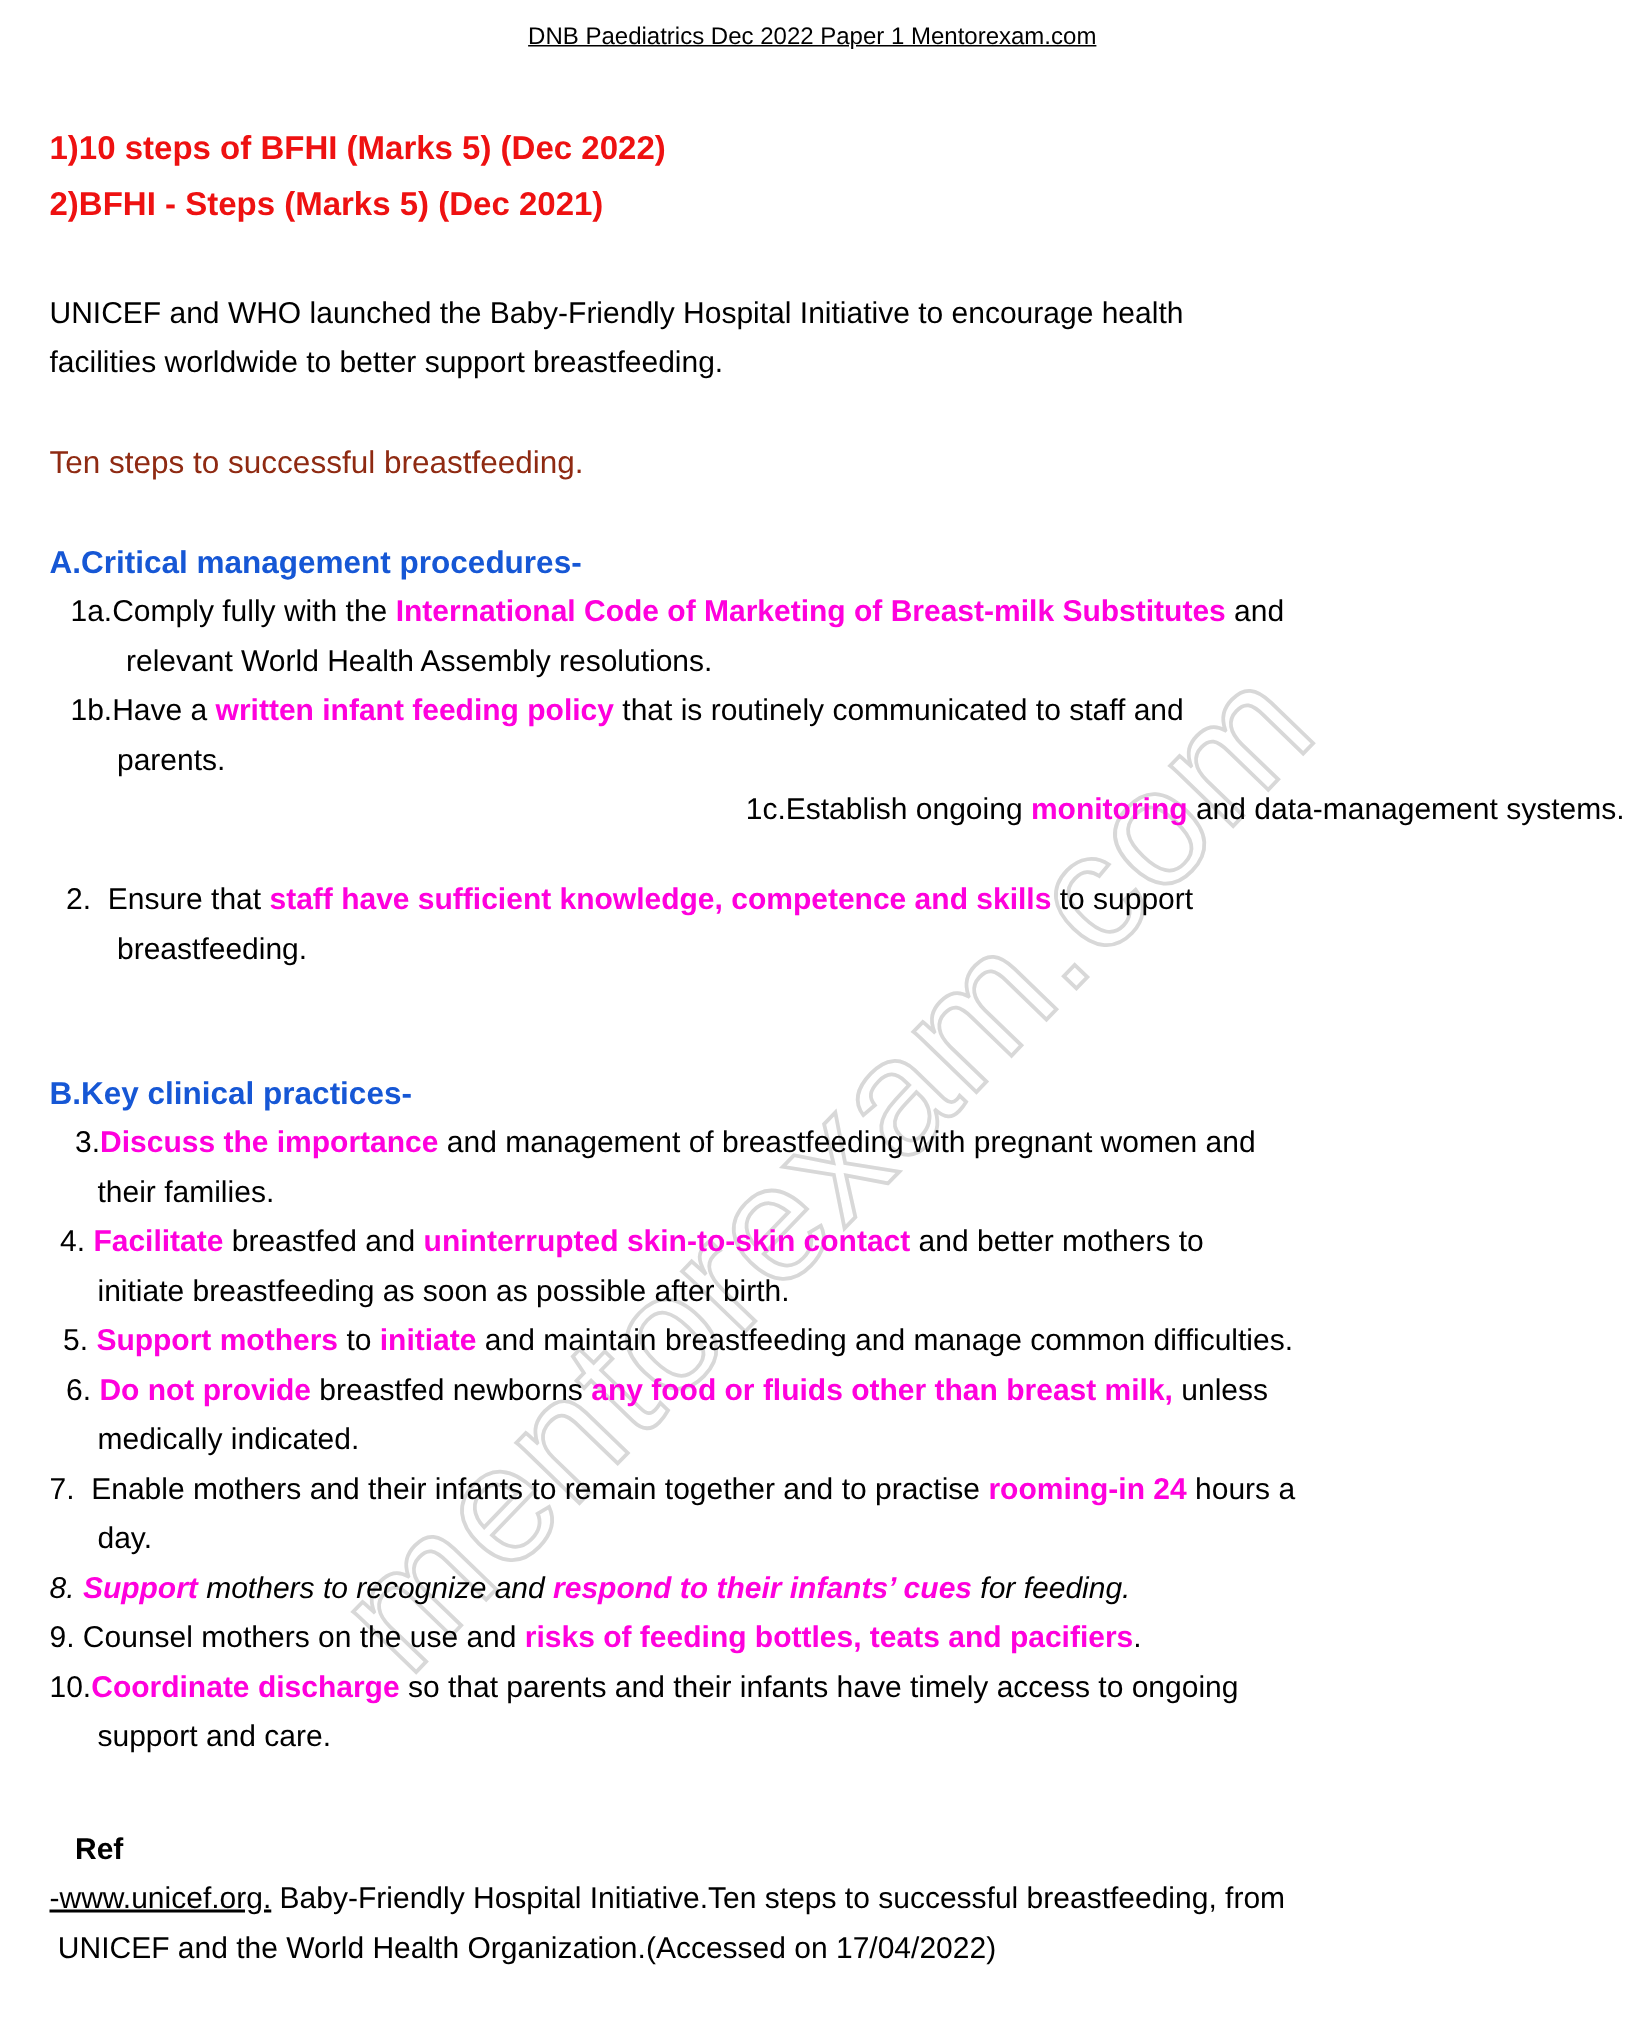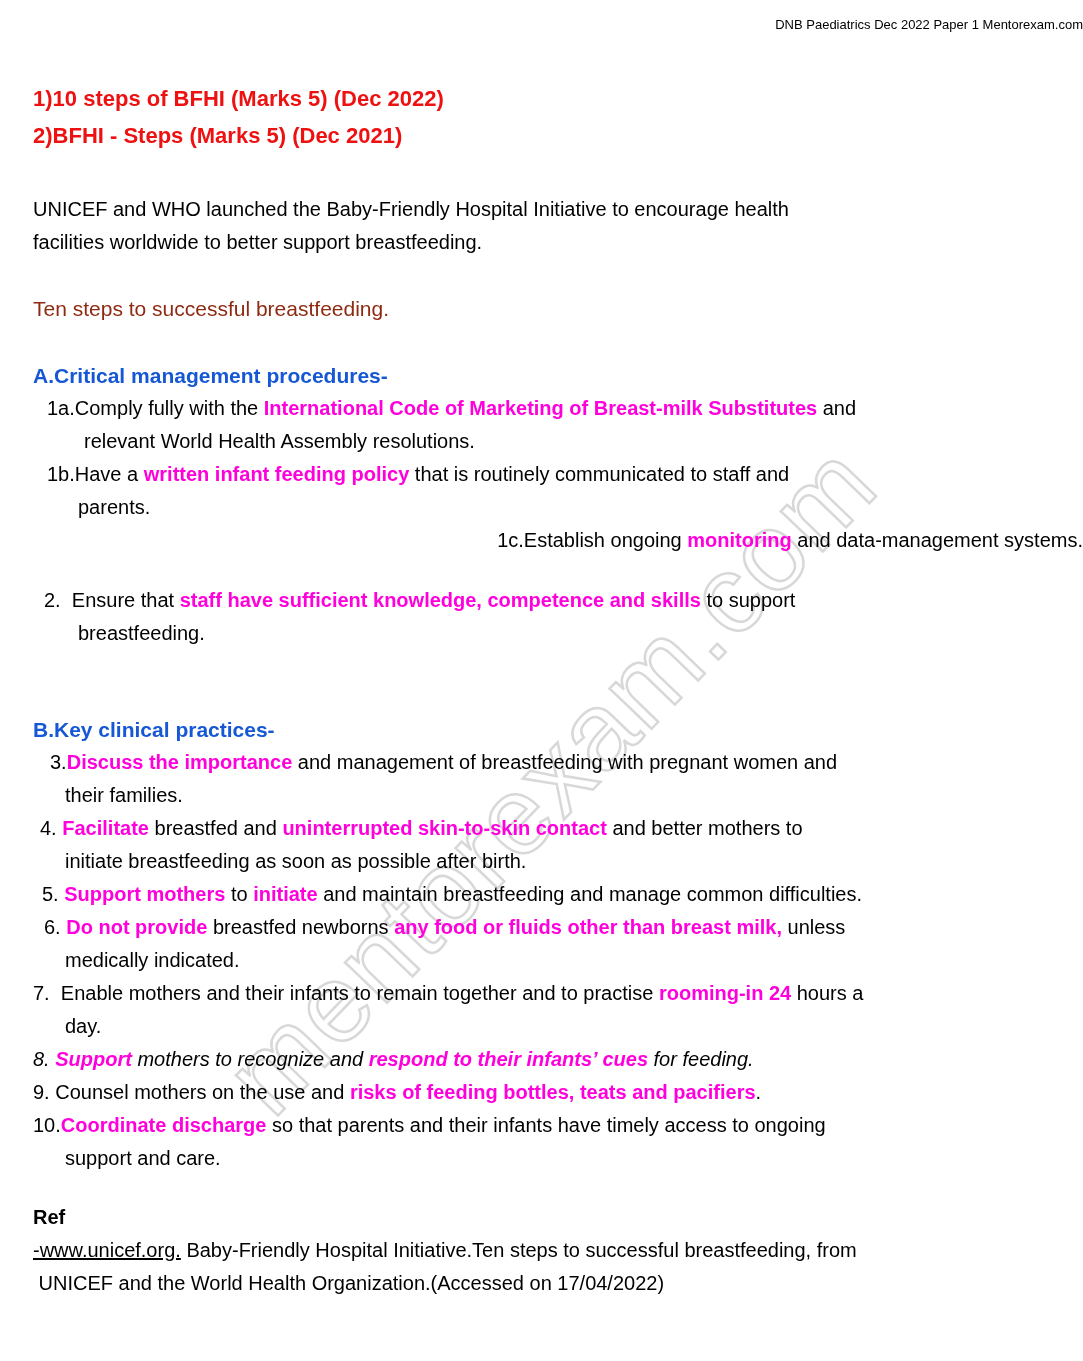--- a/index.html
+++ b/index.html
@@ -40,21 +40,21 @@
   .content{
     position:relative;
     z-index:1;
   }
   .ln{
     white-space:pre-wrap;
     font-size:20px;
     line-height:33px;
     color:var(--ink);
   }
-  .s-header{font-size:13px;line-height:22px;text-align:right;}
+  .s-header{font-size:16px;line-height:22px;text-align:center;text-decoration:underline;}
   .s-red{font-size:22px;line-height:26px;font-weight:700;color:var(--red);}
   .s-darkred{font-size:21px;line-height:33px;font-weight:400;color:var(--darkred);}
   .s-blue{font-size:21px;line-height:33px;font-weight:700;color:var(--blue);}
   .s-bold{font-weight:700;}
   .m{color:var(--magenta);font-weight:700;}
   .u{text-decoration:underline;}
 </style>
 </head>
 <body>
 
@@ -82,17 +82,17 @@
       <div class="ln s-body" style="padding-left: 65px;"><span class="">initiate breastfeeding as soon as possible after birth.</span></div>
       <div class="ln s-body" style="padding-left: 42px;"><span class="">5. </span><span class="m ">Support mothers</span><span class=""> to </span><span class="m ">initiate</span><span class=""> and maintain breastfeeding and manage common difficulties.</span></div>
       <div class="ln s-body" style="padding-left: 44px;"><span class="">6. </span><span class="m ">Do not provide</span><span class=""> breastfed newborns </span><span class="m ">any food or fluids other than breast milk,</span><span class=""> unless</span></div>
       <div class="ln s-body" style="padding-left: 65px;"><span class="">medically indicated.</span></div>
       <div class="ln s-body" style="padding-left: 33px;"><span class="">7.  Enable mothers and their infants to remain together and to practise </span><span class="m ">rooming-in 24</span><span class=""> hours a</span></div>
       <div class="ln s-body" style="padding-left: 65px;"><span class="">day.</span></div>
       <div class="ln s-body" style="padding-left: 33px; font-style: italic;"><span class="">8. </span><span class="m ">Support</span><span class=""> mothers to recognize and </span><span class="m ">respond to their infants’ cues</span><span class=""> for feeding.</span></div>
       <div class="ln s-body" style="padding-left: 33px;"><span class="">9. Counsel mothers on the use and </span><span class="m ">risks of feeding bottles, teats and pacifiers</span><span class="">.</span></div>
       <div class="ln s-body" style="padding-left: 33px;"><span class="">10.</span><span class="m ">Coordinate discharge</span><span class=""> so that parents and their infants have timely access to ongoing</span></div>
       <div class="ln s-body" style="padding-left: 65px;"><span class="">support and care.</span></div>
-      <div class="ln s-bold" style="padding-left: 33px; margin-top: 26px;"><span class="">Ref</span></div>
+      <div class="ln s-bold" style="padding-left: 50px; margin-top: 42px;"><span class="">Ref</span></div>
       <div class="ln s-body" style="padding-left: 33px;"><span class="u">-www.unicef.org.</span><span class=""> Baby-Friendly Hospital Initiative.Ten steps to successful breastfeeding, from</span></div>
       <div class="ln s-body" style="padding-left: 33px;"><span class=""> UNICEF and the World Health Organization.(Accessed on 17/04/2022)</span></div>
     </div>
 </div>
 
 </body></html>

